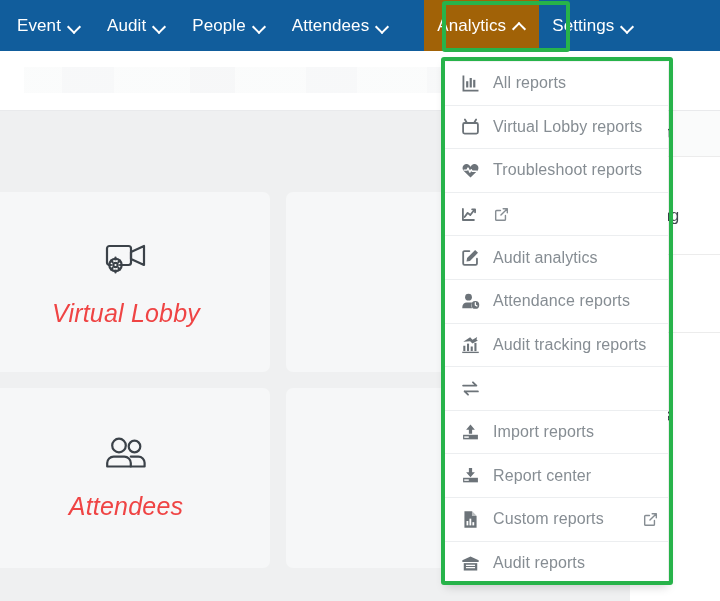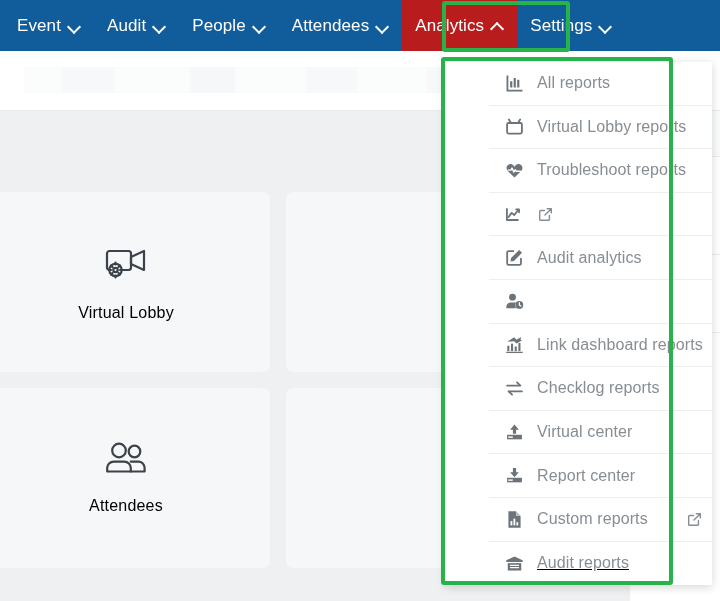--- a/index.html
+++ b/index.html
@@ -17,21 +17,21 @@
     background:#115d9c;
     display:flex;align-items:center;
   }
   .nav-item{
     display:flex;align-items:center;gap:7px;
     height:51px;padding:0 13px;
     color:#ffffff;font-size:17px;letter-spacing:.1px;
     white-space:nowrap;cursor:pointer;
   }
   .nav-item:first-child{padding-left:17px;}
-  .nav-item.active{background:#b91c1c;}
+  .nav-item.active{background:#a16207;margin-left:22px;}
   .caret{display:inline-block;width:13px;height:13px;position:relative;}
   .caret::before{
     content:"";position:absolute;left:1px;top:3px;
     width:8px;height:8px;border-right:2.6px solid #fff;border-bottom:2.6px solid #fff;
     transform:rotate(45deg);
   }
   .caret.up::before{transform:rotate(-135deg);top:5px;}
 
   .subbar{
     position:absolute;left:0;top:51px;width:720px;height:59px;
@@ -51,21 +51,21 @@
   .content-head{
     position:absolute;left:0;top:0;width:720px;height:82px;
   }
 
   .card-row{position:absolute;left:-18px;top:82px;display:flex;gap:16px;}
   .card{
     width:288px;height:180px;background:#f6f7f8;border-radius:7px;
     display:flex;flex-direction:column;align-items:center;justify-content:center;
     gap:22px;
   }
-  .card .card-label{font-size:16px;color:#000000;letter-spacing:.2px;}
+  .card .card-label{font-size:25px;color:#ef4444;letter-spacing:.2px;font-style:italic;}
   .card svg{display:block;}
 
   
   .right-panel{
     position:absolute;right:0;top:110px;width:90px;height:491px;
     background:#ffffff;
   }
   .rp-head{
     position:absolute;left:0;top:0;width:90px;height:46px;background:#fafbfb;
     border-bottom:1px solid #ececec;
@@ -77,29 +77,28 @@
   .rp-sep{position:absolute;left:0;width:90px;height:1px;background:#ececec;}
   .rp-title{position:absolute;left:-8px;font-size:19px;color:#3f464d;white-space:nowrap;}
   .rp-sub{position:absolute;left:-8px;font-size:13.5px;color:#8b9097;white-space:nowrap;}
 
   
   .dropdown{
     position:absolute;left:445px;top:62px;width:223px;
     background:#ffffff;
     box-shadow:0 2px 9px rgba(0,0,0,.17);
     z-index:20;
-    padding-left:44px;
   }
   .menu-item{
     position:relative;display:flex;align-items:center;
     height:43.6px;padding:0 10px 0 15px;
     border-bottom:1px solid #eceef0;
     cursor:pointer;box-sizing:border-box;
   }
-  .menu-item:last-child{border-bottom:none;text-decoration:underline;}
+  .menu-item:last-child{border-bottom:none;}
   .menu-icon{
     width:21px;height:21px;flex:0 0 21px;
     display:flex;align-items:center;justify-content:center;
     color:#6c7379;margin-right:12px;
   }
   .menu-icon svg{display:block;}
   .menu-label{
     font-size:16px;color:#868d93;letter-spacing:.1px;white-space:nowrap;
     flex:1 1 auto;
   }
@@ -277,55 +276,55 @@
 
   <div class="menu-item">
     <span class="menu-icon">
       <svg width="19" height="19" viewBox="0 0 20 20" fill="currentColor">
         <circle cx="7.9" cy="5.4" r="3.6"></circle>
         <path d="M1.4 17.2v-1.5c0-2.6 2.1-4.7 4.7-4.7h3.9c.6 0 1.2.1 1.7.3a4.9 4.9 0 0 0 .2 5.9z"></path>
         <circle cx="15.1" cy="13.6" r="4.1"></circle>
         <path d="M15.1 11.3v2.5l1.7 1" fill="none" stroke="#ffffff" stroke-width="1.3" stroke-linecap="round"></path>
       </svg>
     </span>
+    <span class="menu-label">Attendance reports</span>
   </div>
 
   <div class="menu-item">
     <span class="menu-icon">
       <svg width="19" height="19" viewBox="0 0 20 20" fill="currentColor">
         <path d="M2.4 7.1 9.6 2.3l2.5 2.6 4.9-2.7-.7 2.6 1.4 1.1-5.6 3.1-2.5-2.5z"></path>
         <rect x="2.4" y="11.3" width="2.2" height="5.6"></rect>
         <rect x="6.3" y="9.1" width="2.2" height="7.8"></rect>
         <rect x="10.2" y="12.1" width="2.2" height="4.8"></rect>
         <rect x="14.1" y="8.3" width="2.2" height="8.6"></rect>
         <rect x="1.3" y="17.6" width="17.4" height="1.4"></rect>
       </svg>
     </span>
-    <span class="menu-label">Link dashboard reports</span>
+    <span class="menu-label">Audit tracking reports</span>
   </div>
 
   <div class="menu-item">
     <span class="menu-icon">
       <svg width="19" height="19" viewBox="0 0 20 20" fill="none" stroke="currentColor" stroke-width="1.9" stroke-linecap="round" stroke-linejoin="round">
         <path d="M2.2 6.9h14M12.6 3.5l3.6 3.4"></path>
         <path d="M17.8 13.1h-14M7.4 16.5l-3.6-3.4"></path>
       </svg>
     </span>
-    <span class="menu-label">Checklog reports</span>
   </div>
 
   <div class="menu-item">
     <span class="menu-icon">
       <svg width="19" height="19" viewBox="0 0 20 20" fill="currentColor">
         <path d="M10 1.6 14.6 7h-2.9v4.4H8.3V7H5.4z"></path>
         <path d="M2.2 12.4h15.6v4.8H2.2z"></path>
         <rect x="3.4" y="14.1" width="4.8" height="1.5" fill="#ffffff"></rect>
       </svg>
     </span>
-    <span class="menu-label">Virtual center</span>
+    <span class="menu-label">Import reports</span>
   </div>
 
   <div class="menu-item">
     <span class="menu-icon">
       <svg width="19" height="19" viewBox="0 0 20 20" fill="currentColor">
         <path d="M10 11.9 5.4 6.5h2.9V2.1h3.4v4.4h2.9z"></path>
         <path d="M2.2 12.4h15.6v4.8H2.2z"></path>
         <rect x="3.4" y="14.1" width="4.8" height="1.5" fill="#ffffff"></rect>
       </svg>
     </span>

